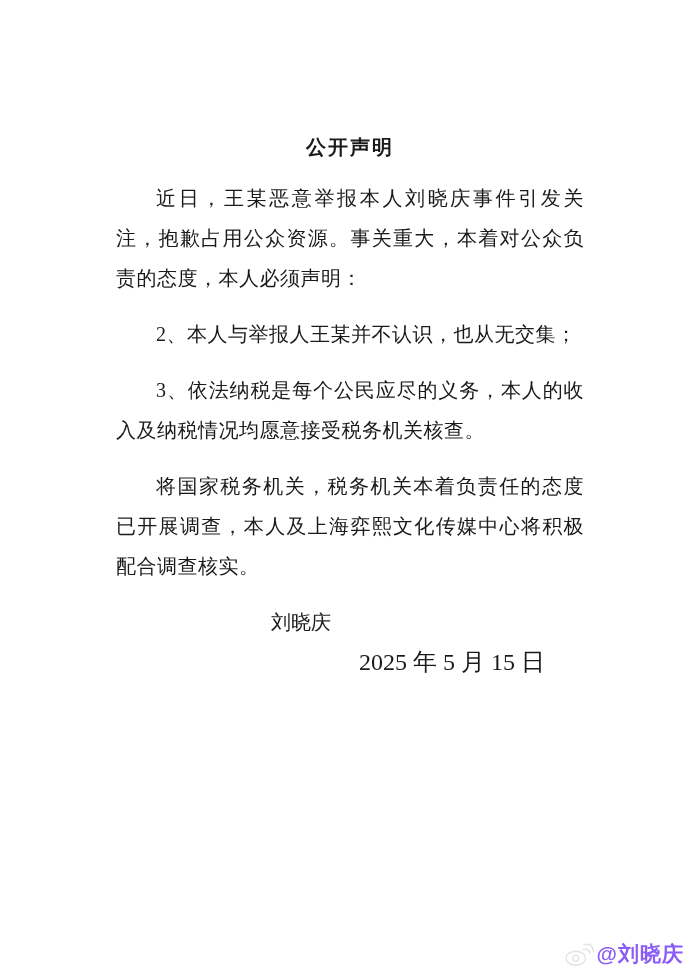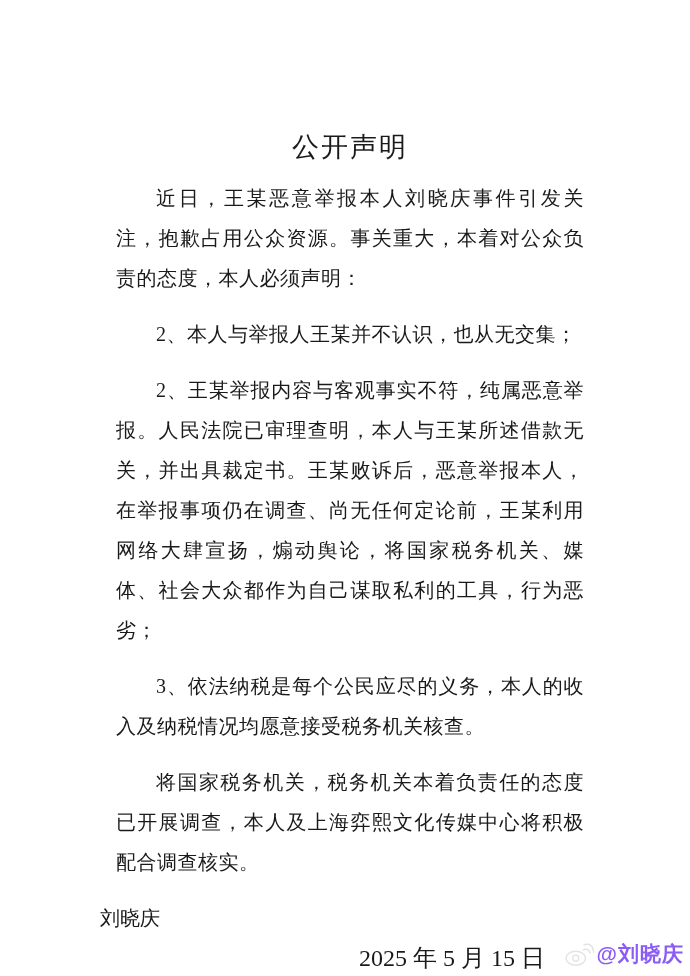--- a/index.html
+++ b/index.html
@@ -16,44 +16,44 @@
     font-family: "Liberation Serif", serif;
     color: #1a1a1a;
   }
   .doc {
     position: absolute;
     top: 132px;
     left: 100px;
     width: 500px;
   }
   .doc-title {
-    font-size: 27px;
+    font-size: 20px;
     line-height: 30px;
     text-align: center;
     letter-spacing: 2px;
     margin: 0 0 14px 0;
-    font-weight: normal;
+    font-weight: bold;
   }
   .para {
     font-size: 20px;
     line-height: 40px;
     text-align: justify;
     text-justify: inter-ideograph;
     text-indent: 2em;
     letter-spacing: 0.5px;
     margin: 16px;
     word-break: break-all;
   }
   .para + .para {
     margin-top: 10px;
   }
   .sig-line {
     font-size: 20px;
     line-height: 40px;
-    text-align: left;
+    text-align: center;
     padding-right: 98px;
     margin-top: 12px;
   }
   .date-line {
     font-size: 24px;
     line-height: 40px;
     text-align: right;
     padding-right: 55px;
   }
   .watermark {
@@ -79,21 +79,20 @@
 
 <div class="page">
 
   <div class="doc">
     <h1 class="doc-title">公开声明</h1>
 
     <p class="para">近日，王某恶意举报本人刘晓庆事件引发关注，抱歉占用公众资源。事关重大，本着对公众负责的态度，本人必须声明：</p>
 
     <p class="para">2、本人与举报人王某并不认识，也从无交集；</p>
 
-    <p class="para">2、王某举报内容与客观事实不符，纯属恶意举报。人民法院已审理查明，本人与王某所述借款无关，并出具裁定书。王某败诉后，恶意举报本人，在举报事项仍在调查、尚无任何定论前，王某利用网络大肆宣扬，煽动舆论，将国家税务机关、媒体、社会大众都作为自己谋取私利的工具，行为恶劣；</p>
 
     <p class="para">3、依法纳税是每个公民应尽的义务，本人的收入及纳税情况均愿意接受税务机关核查。</p>
 
     <p class="para">将国家税务机关，税务机关本着负责任的态度已开展调查，本人及上海弈熙文化传媒中心将积极配合调查核实。</p>
 
     <div class="sig-line">刘晓庆</div>
 
     <div class="date-line">2025 年 5 月 15 日</div>
   </div>
 

